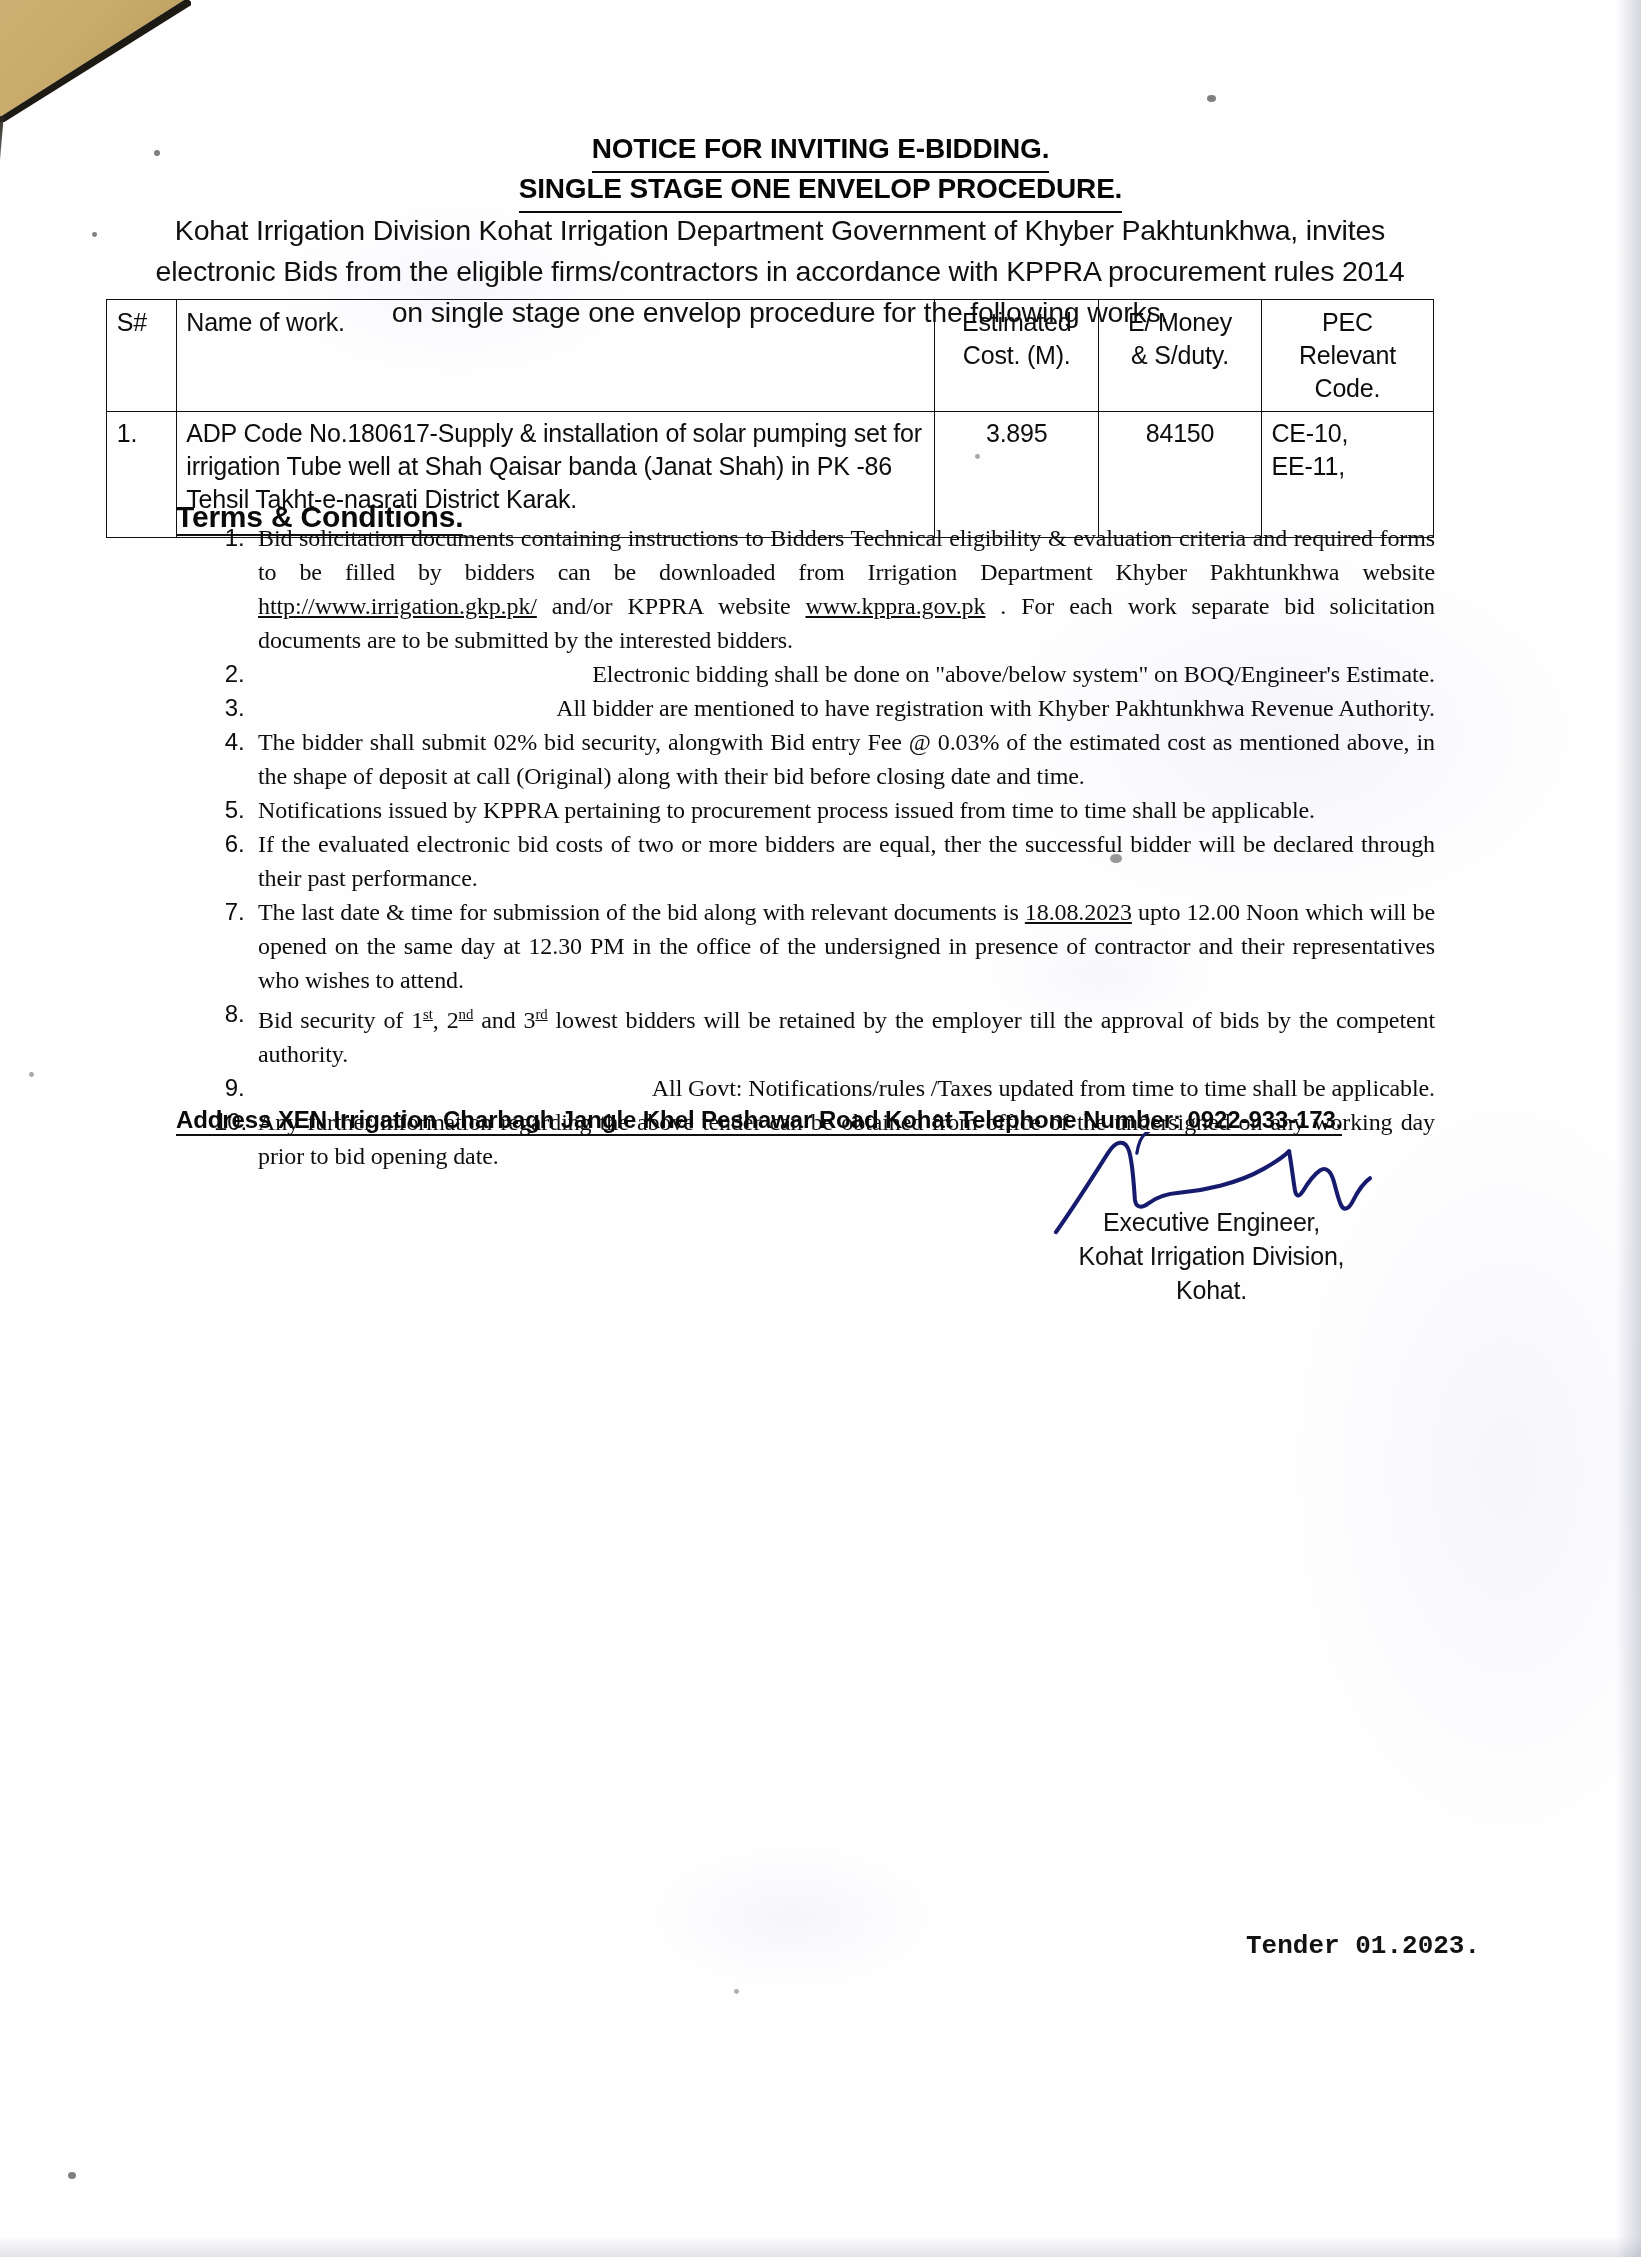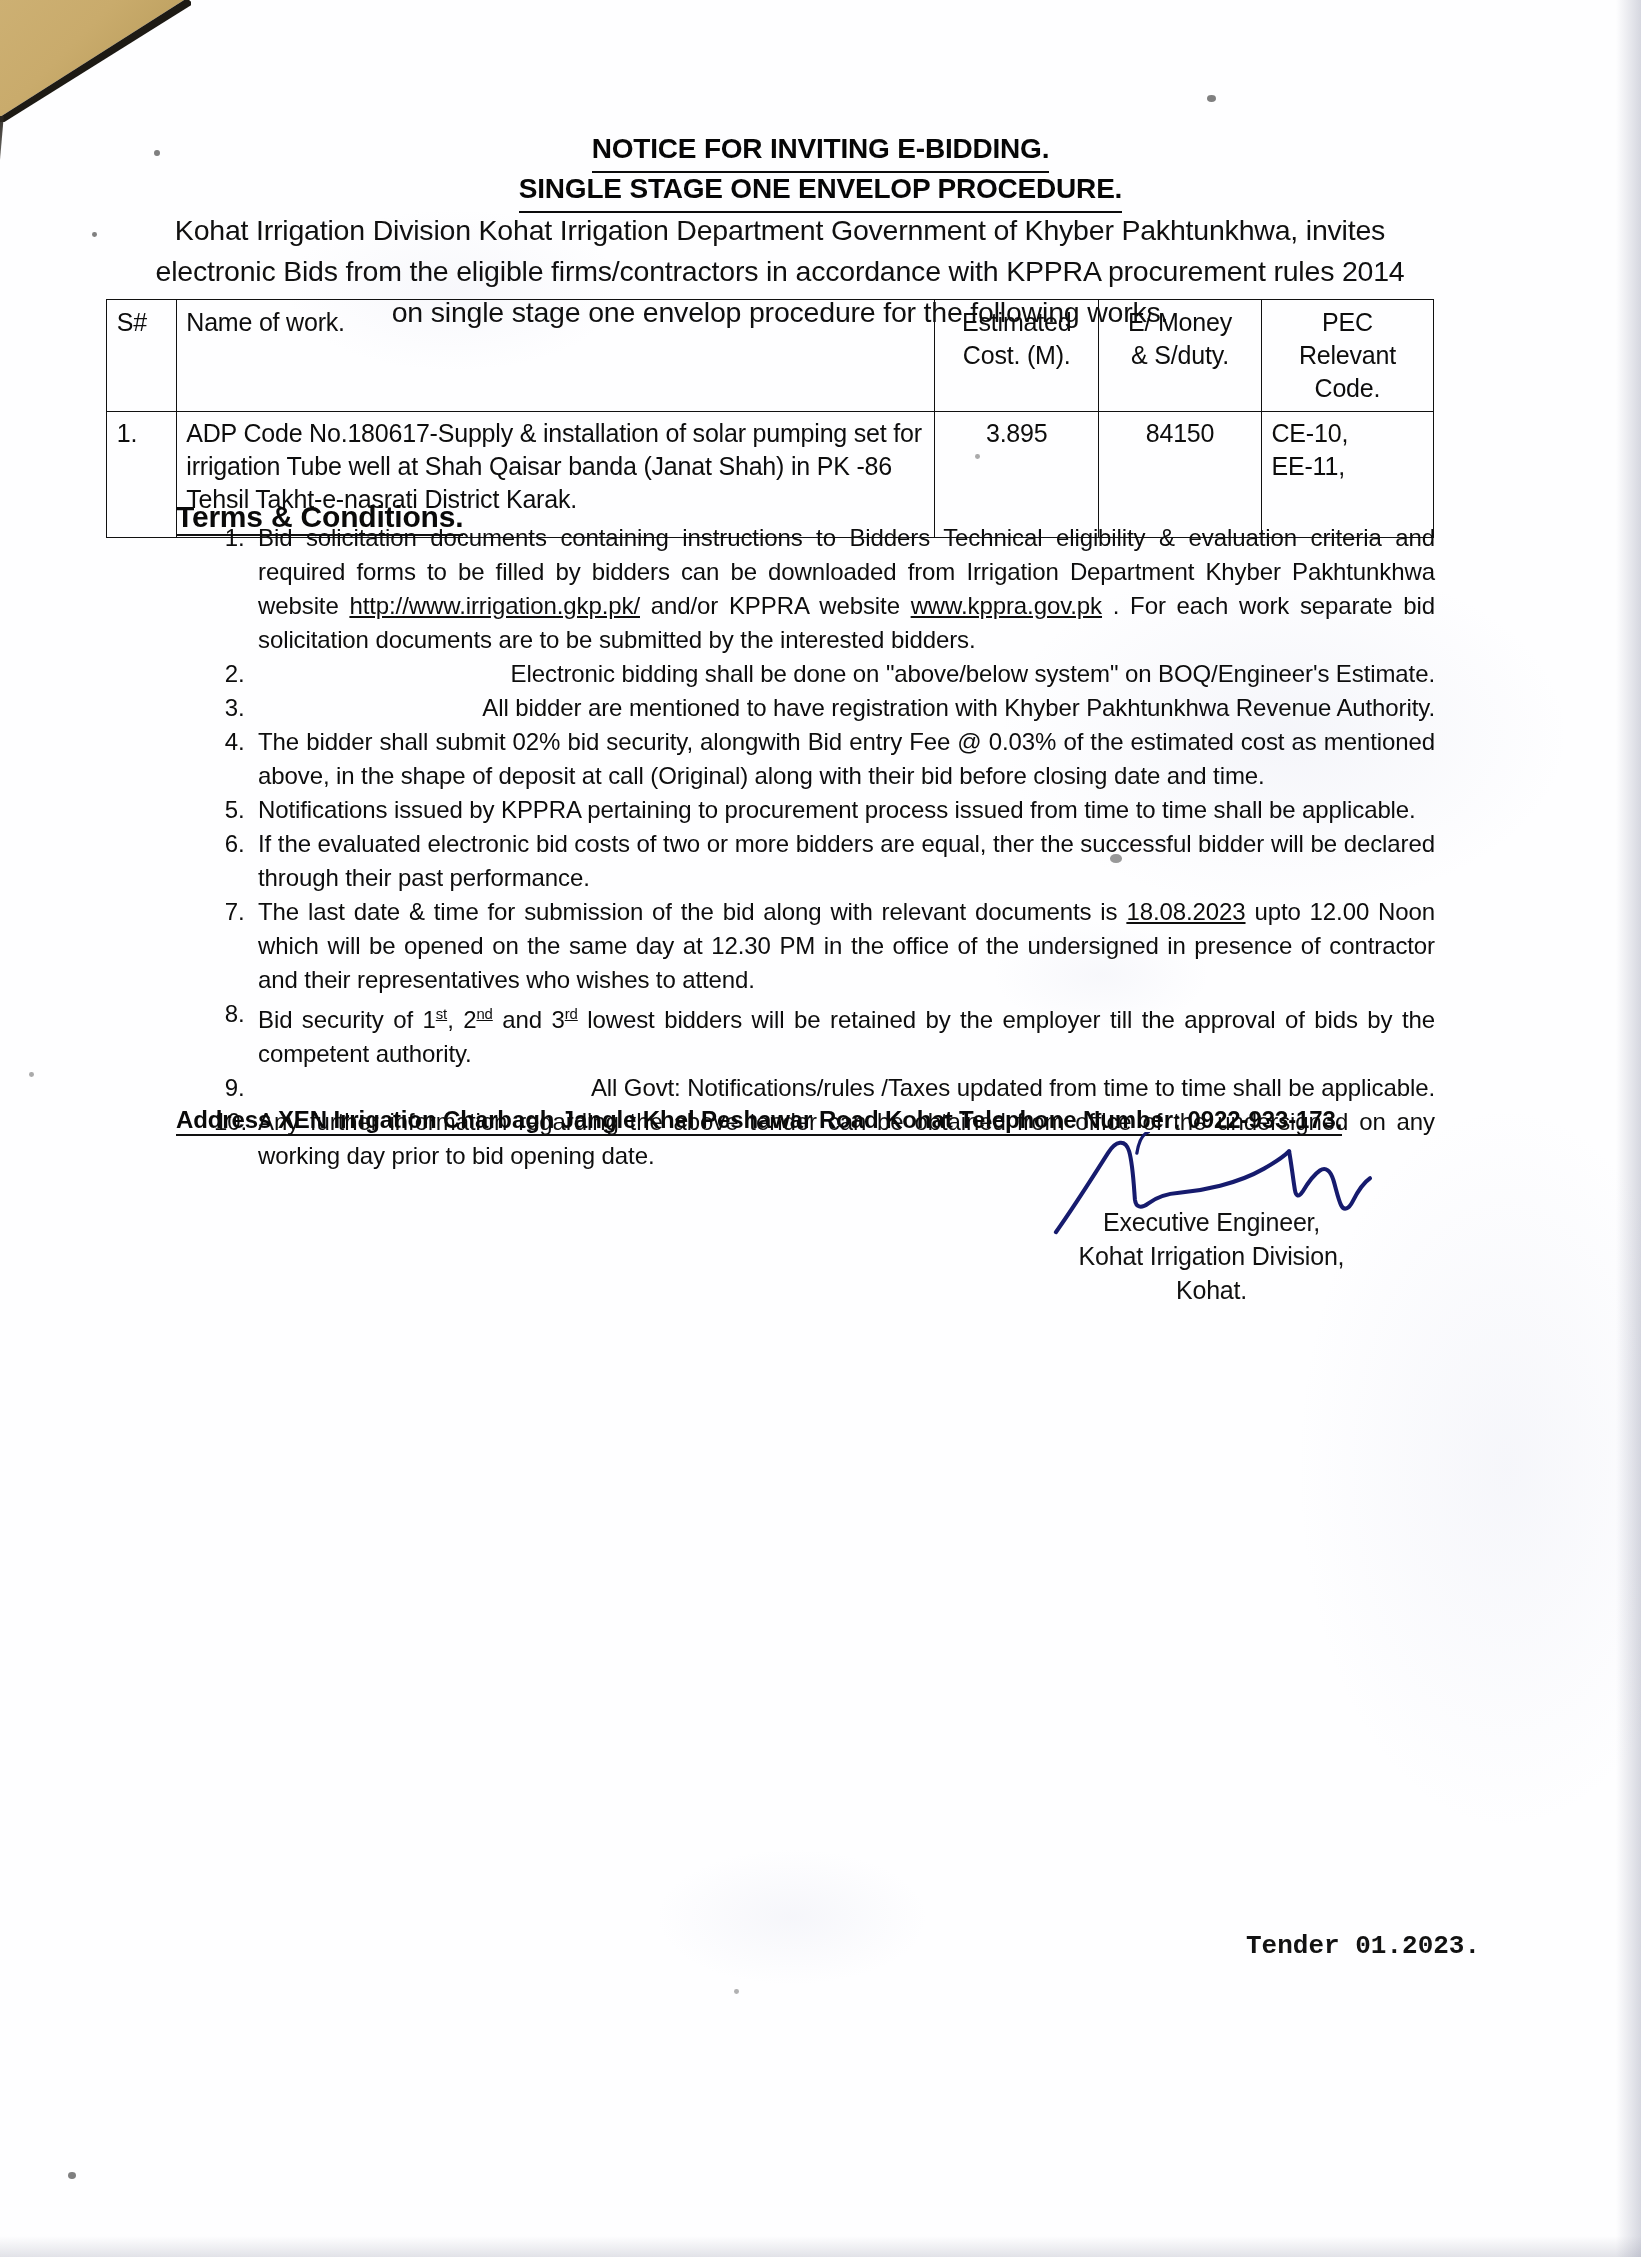--- a/index.html
+++ b/index.html
@@ -167,20 +167,21 @@
     width: 44px;
     flex: 0 0 44px;
     text-align: right;
     padding-right: 13.5px;
     box-sizing: border-box;
   }
   .term-text {
     flex: 1 1 auto;
     text-align: justify;
     text-justify: inter-word;
+    font-family: Liberation Serif, serif;
   }
   .term-text.nojustify { text-align: right; }
   .term-text u { text-decoration: underline; text-underline-offset: 1.9px; }
   .term-text sup { font-size: 0.62em; vertical-align: super; text-decoration: underline; }
 
   .address-line {
     position: absolute;
     left: 176px; top: 1106px;
     font-size: 24px;
     font-weight: bold;

